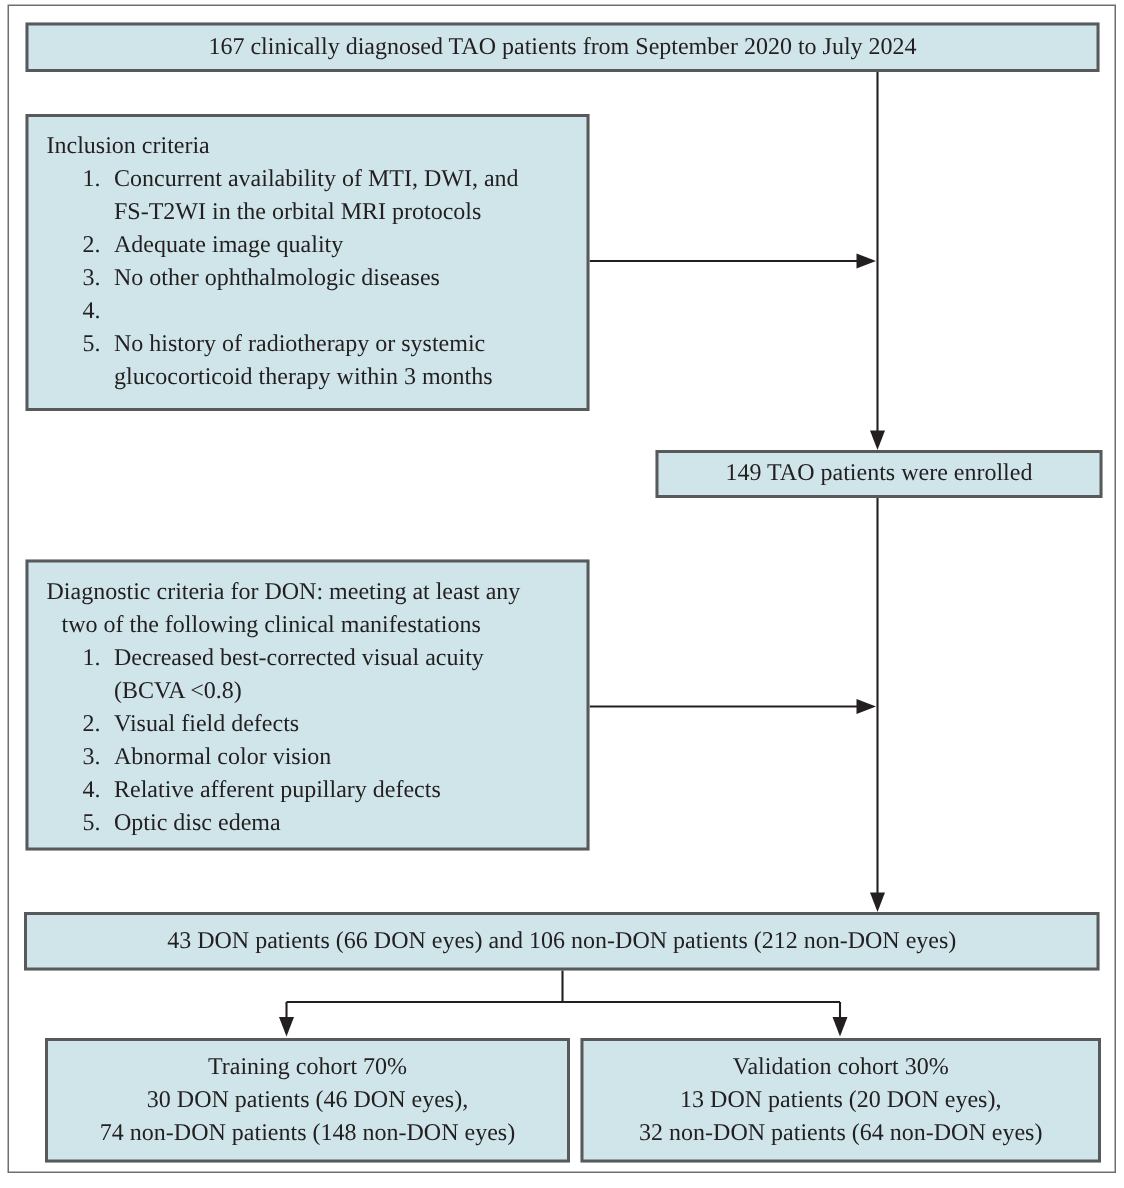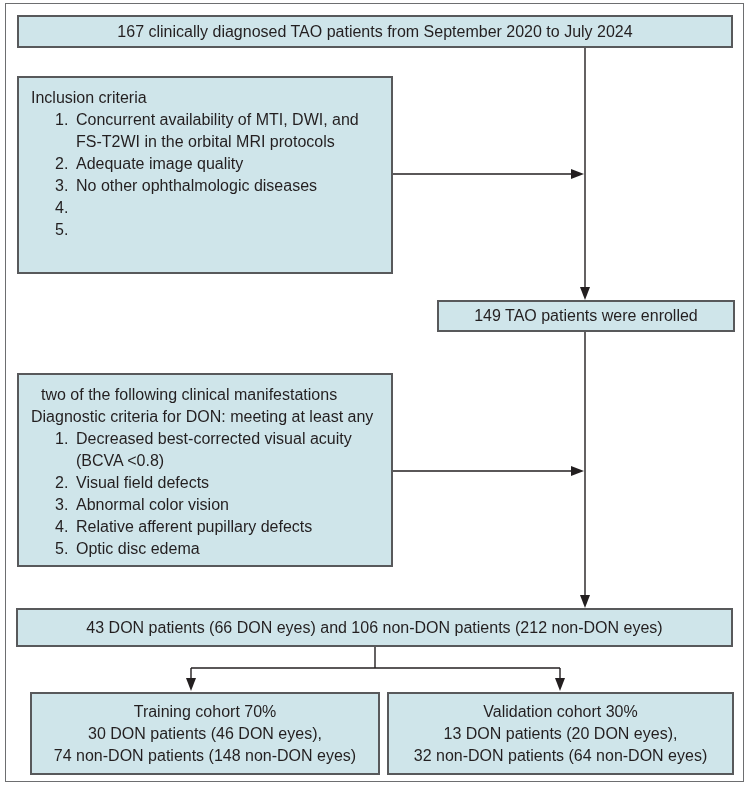--- a/index.html
+++ b/index.html
@@ -4,21 +4,21 @@
 <style>
   :root{
     --fill:#cfe5ea;
     --box-border:#58595b;
     --frame-border:#6d6e70;
     --ink:#231f20;
   }
   html,body{margin:0;padding:0;background:#ffffff;}
   .stage{
     position:relative;width:749px;height:792px;background:#ffffff;
-    font-family:Liberation Sans, sans-serif;color:var(--ink);overflow:hidden;
+    font-family:Liberation Serif, serif;color:var(--ink);overflow:hidden;
   }
   .frame{
     position:absolute;left:5px;top:3px;width:739px;height:779px;
     border:1.5px solid var(--frame-border);box-sizing:border-box;
   }
   .connectors{position:absolute;left:0;top:0;pointer-events:none;}
   .box{
     position:absolute;box-sizing:border-box;background:var(--fill);
     border:2px solid var(--box-border);font-size:16px;
   }
@@ -83,31 +83,35 @@
     </div>
     <div class="item">
       <span class="num">3.</span>
       <span class="line">No other ophthalmologic diseases</span>
     </div>
     <div class="item">
       <span class="num">4.</span>
     </div>
     <div class="item">
       <span class="num">5.</span>
+      <span>
+        <span class="line">No history of radiotherapy or systemic</span>
+        <span class="line">glucocorticoid therapy within 3 months</span>
+      </span>
     </div>
   </div>
 
   <div class="box center-box" style="left:437px;top:300px;width:298px;height:32px;">
     <span>149 TAO patients were enrolled</span>
   </div>
 
   <div class="box criteria" style="left:17px;top:373px;width:376px;height:194px;">
     <div class="crit-title">
+      <span class="line">Diagnostic criteria for DON: meeting at least any</span>
       <span class="line line2">two of the following clinical manifestations</span>
-      <span class="line">Diagnostic criteria for DON: meeting at least any</span>
     </div>
     <div class="item">
       <span class="num">1.</span>
       <span>
         <span class="line">Decreased best-corrected visual acuity</span>
         <span class="line">(BCVA &lt;0.8)</span>
       </span>
     </div>
     <div class="item">
       <span class="num">2.</span>

